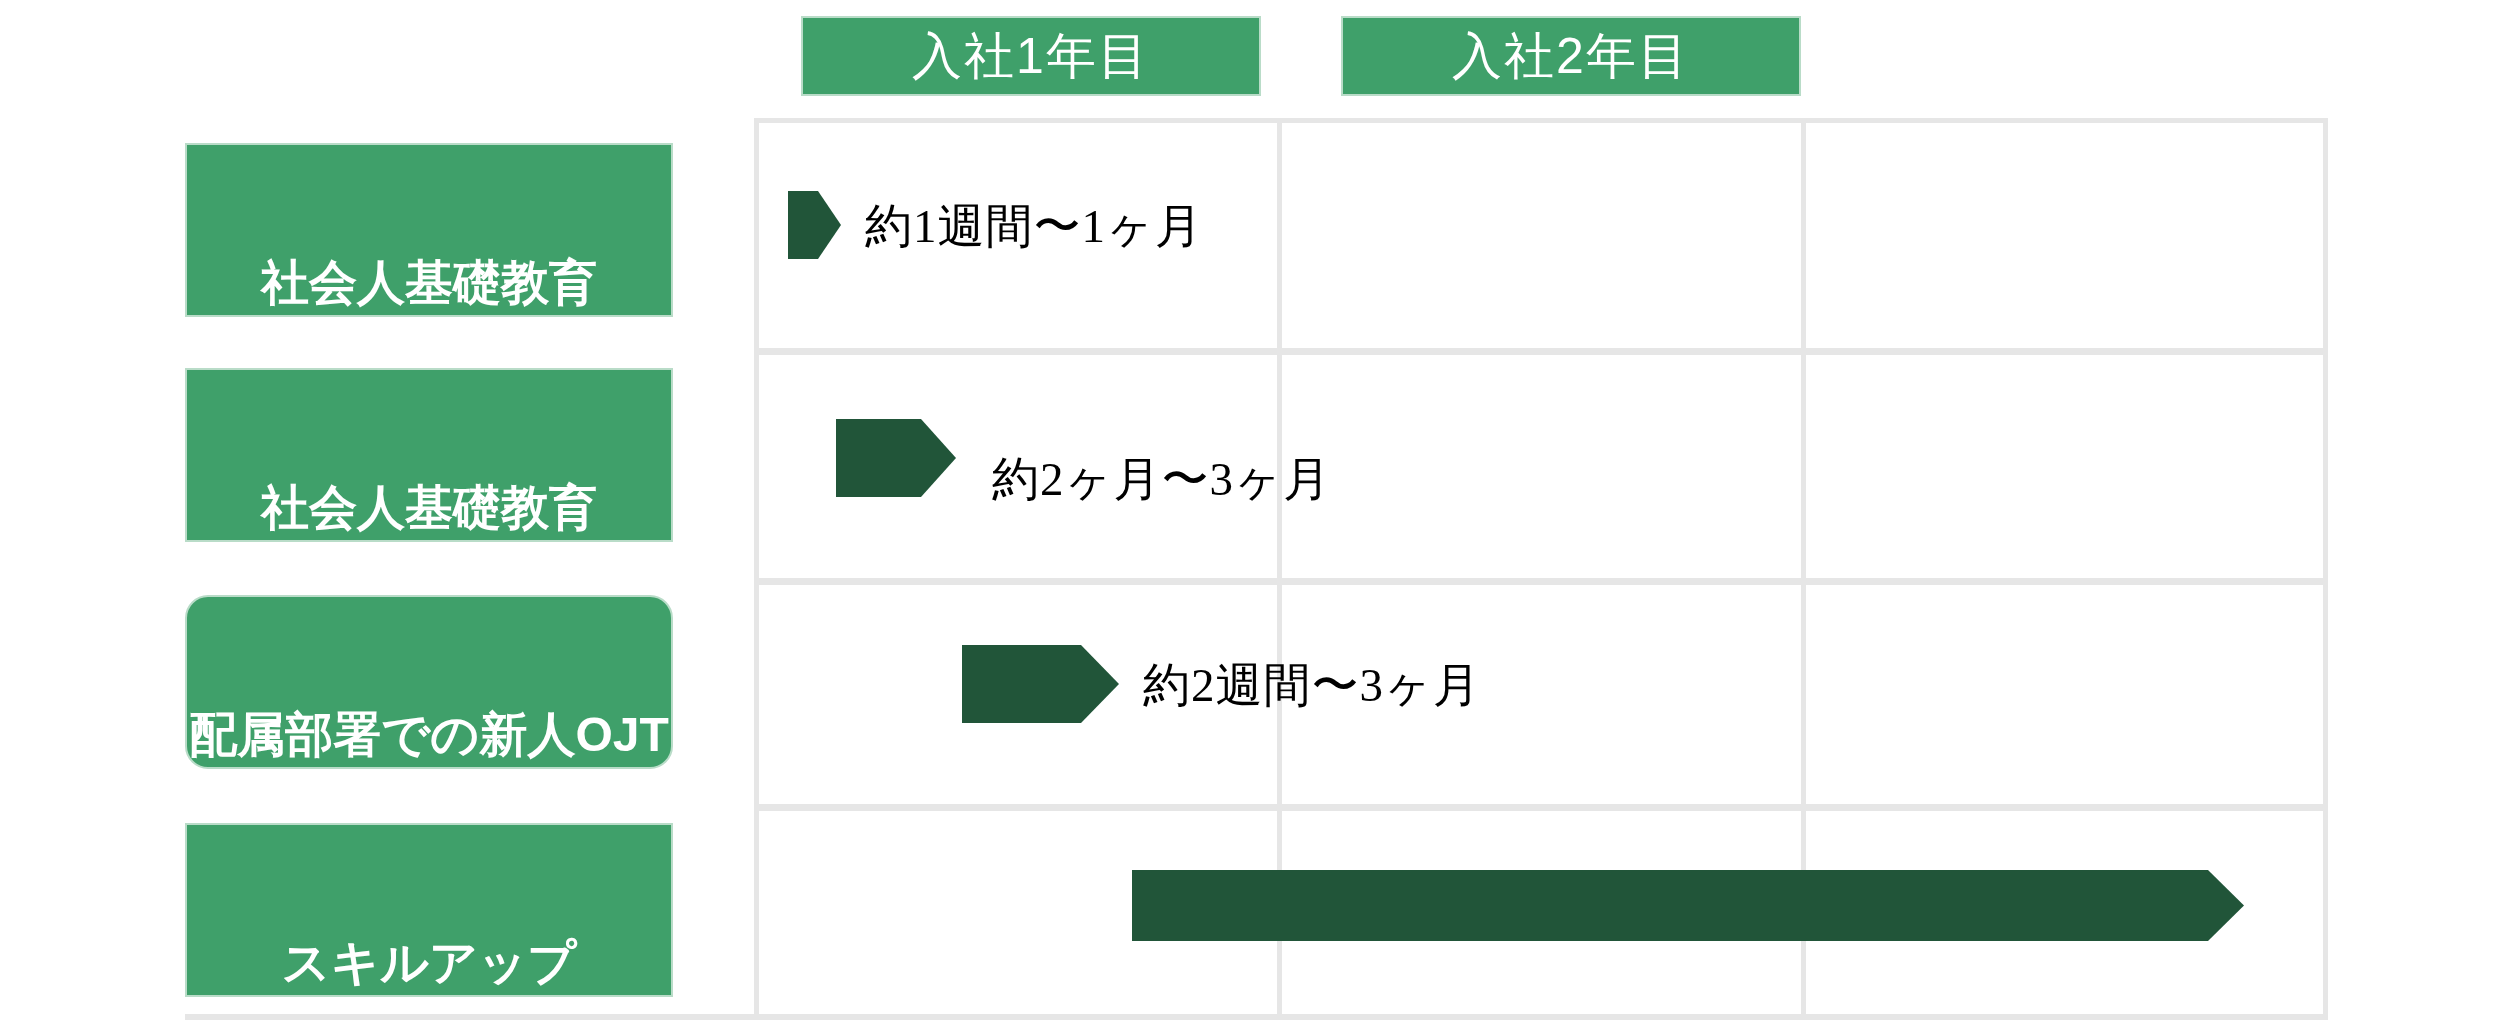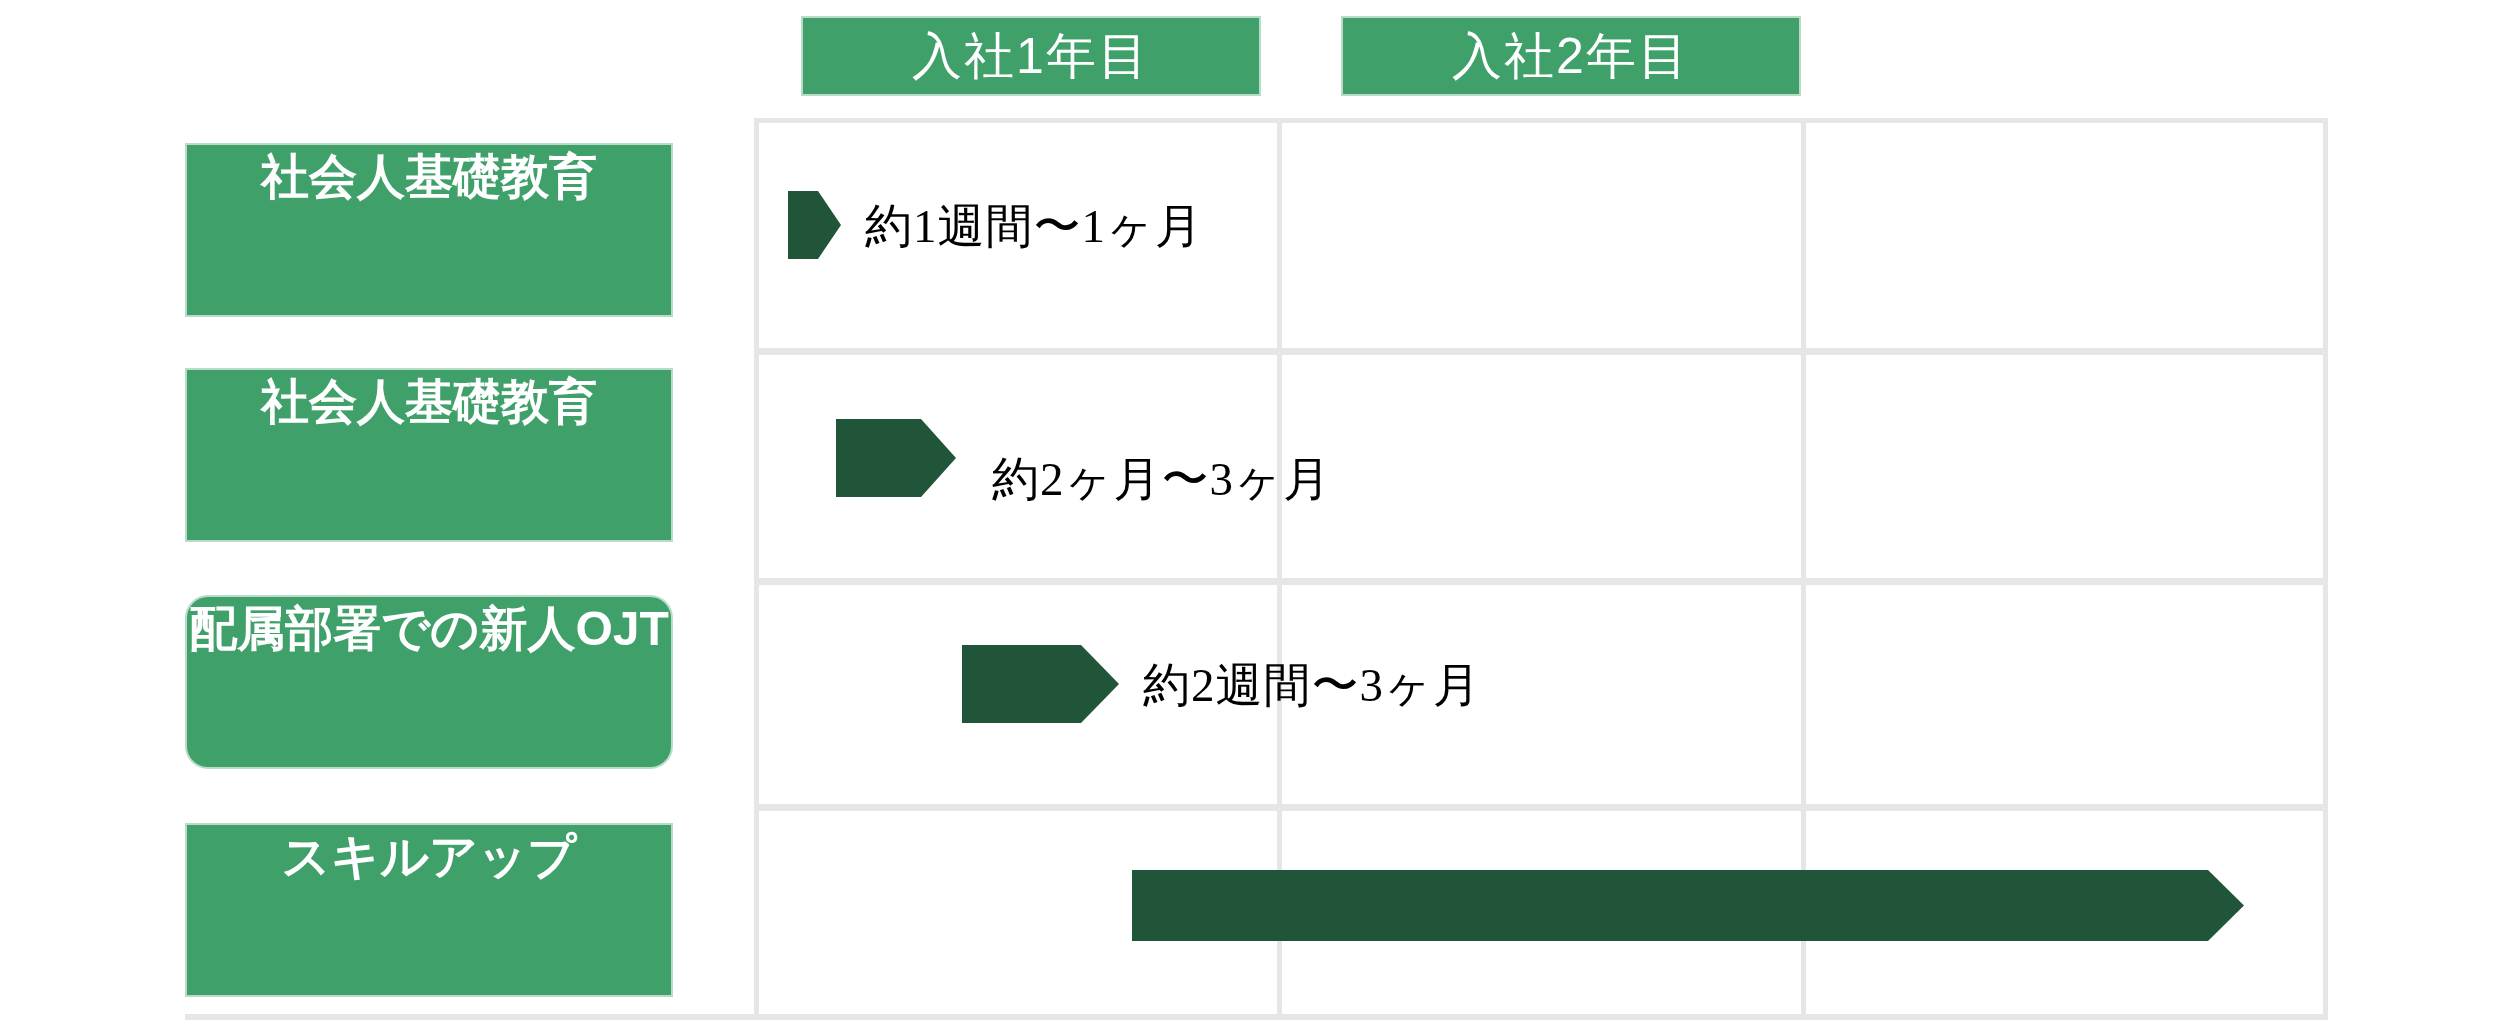--- a/index.html
+++ b/index.html
@@ -52,21 +52,21 @@
     left: 185px;
     width: 488px;
     height: 174px;
     background: #3fa06a;
     border: 2px solid #b9dcc8;
     box-sizing: border-box;
     color: #ffffff;
     font-size: 48px;
     font-weight: 700;
     display: flex;
-    align-items: flex-start;
+    align-items: flex-end;
     justify-content: center;
     white-space: nowrap;
   }
   .rl1 { top: 143px; }
   .rl2 { top: 368px; }
   .rl3 { top: 595px; border-radius: 23px; }
   .rl4 { top: 823px; }
 
   
   .arrow {

